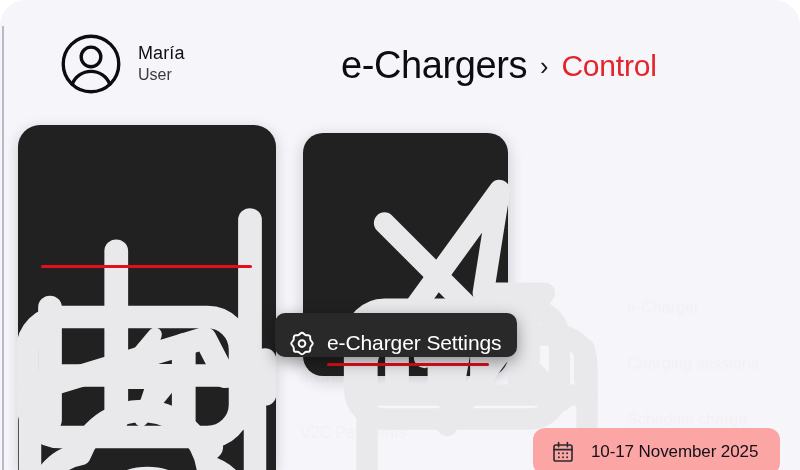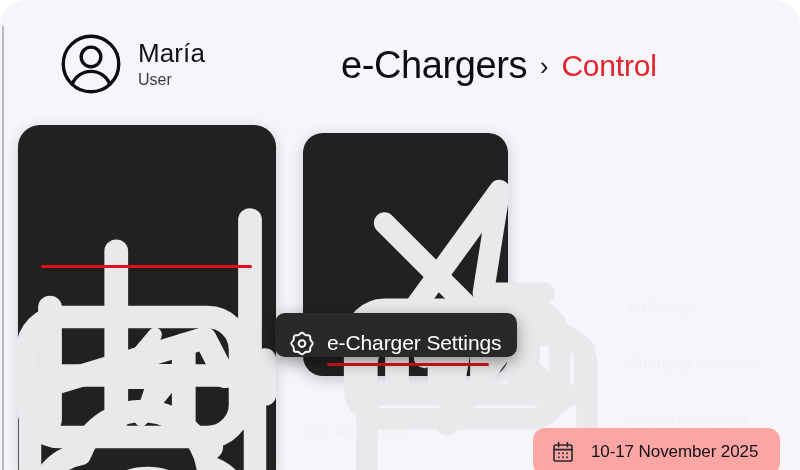--- a/index.html
+++ b/index.html
@@ -36,21 +36,21 @@
     display: flex;
     align-items: center;
     gap: 16px;
   }
   .avatar {
     width: 62px; height: 62px;
     flex: 0 0 auto;
   }
   .user-meta { display: flex; flex-direction: column; justify-content: center; }
   .user-name {
-    font-size: 26px;
+    font-size: 18px;
     color: #111114;
     line-height: 1.25;
     letter-spacing: .1px;
   }
   .user-role {
     font-size: 16px;
     color: #3a3a42;
     line-height: 1.35;
   }
 

